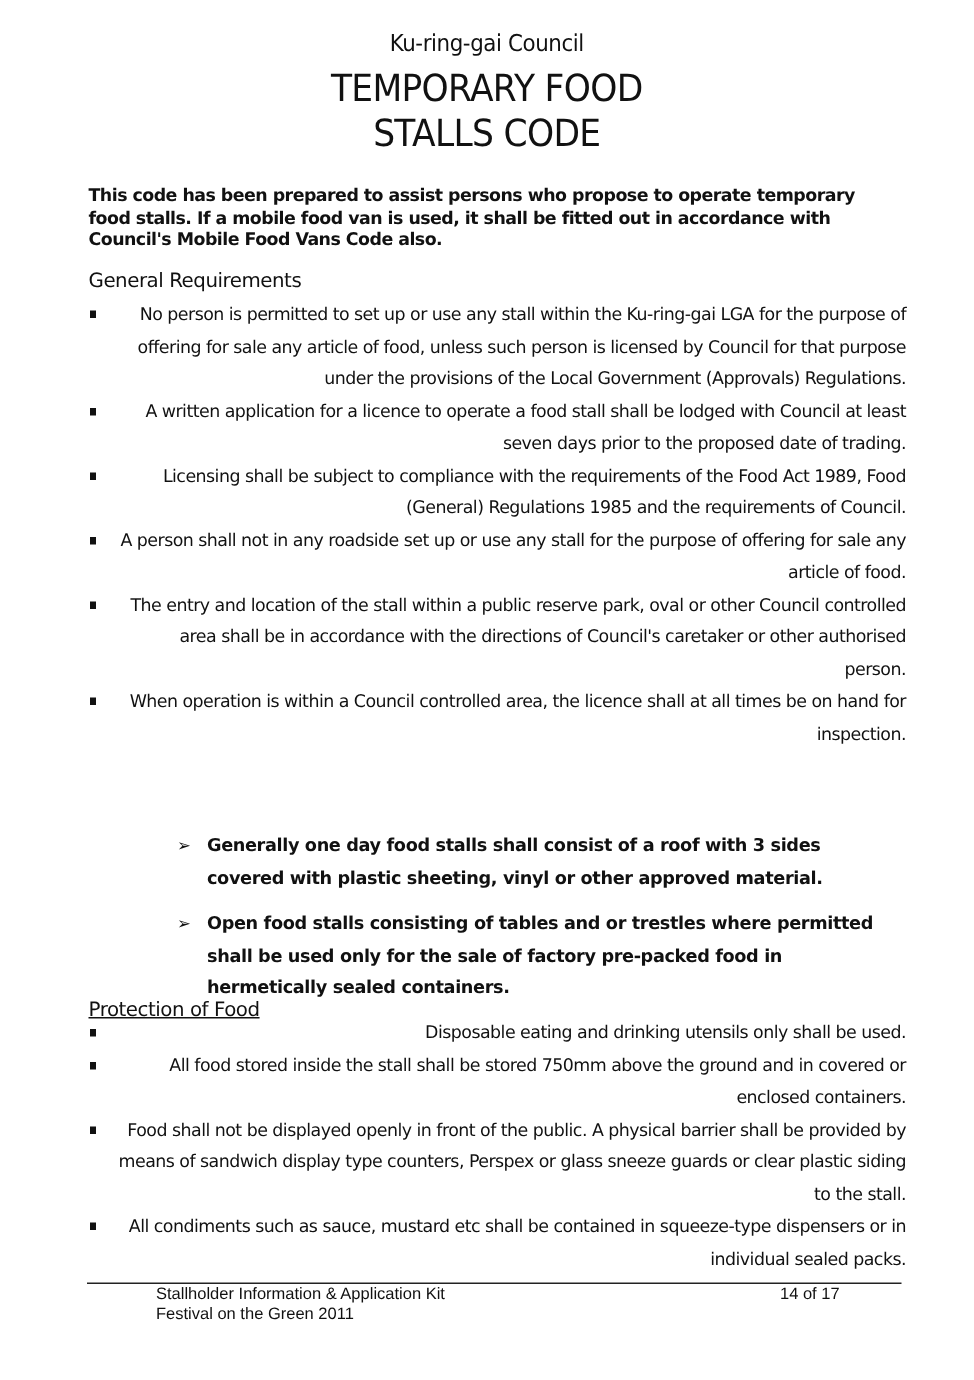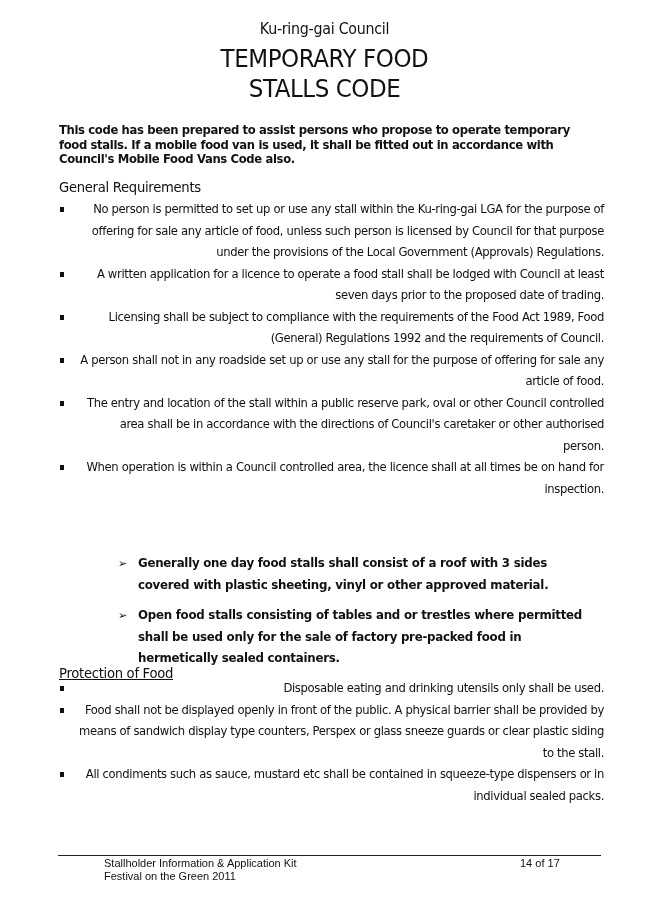--- a/index.html
+++ b/index.html
@@ -59,35 +59,36 @@
   <div>STALLS CODE</div>
 </div>
 
 <div class="intro">This code has been prepared to assist persons who propose to operate temporary food stalls. If a mobile food van is used, it shall be fitted out in accordance with Council's Mobile Food Vans Code also.</div>
 
 <div class="h" style="top:180px;">General Requirements</div>
 
 <ul class="list" style="top:199px;">
   <li><span class="b"></span><span>No person is permitted to set up or use any stall within the Ku-ring-gai LGA for the purpose of offering for sale any article of food, unless such person is licensed by Council for that purpose under the provisions of the Local Government (Approvals) Regulations.</span></li>
   <li><span class="b"></span><span>A written application for a licence to operate a food stall shall be lodged with Council at least seven days prior to the proposed date of trading.</span></li>
-  <li><span class="b"></span><span>Licensing shall be subject to compliance with the requirements of the Food Act 1989, Food (General) Regulations 1992 and the requirements of Council.</span></li>
+  <li><span class="b"></span><span>Licensing shall be subject to compliance with the requirements of the Food Act 1989, Food (General) Regulations 1985 and the requirements of Council.</span></li>
   <li><span class="b"></span><span>A person shall not in any roadside set up or use any stall for the purpose of offering for sale any article of food.</span></li>
   <li><span class="b"></span><span>The entry and location of the stall within a public reserve park, oval or other Council controlled area shall be in accordance with the directions of Council's caretaker or other authorised person.</span></li>
   <li><span class="b"></span><span>When operation is within a Council controlled area, the licence shall at all times be on hand for inspection.</span></li>
 </ul>
 
 <ul class="sub" style="top:553px;">
   <li><span class="arr">➢</span><span>Generally one day food stalls shall consist of a roof with 3 sides covered with plastic sheeting, vinyl or other approved material.</span></li>
   <li><span class="arr">➢</span><span>Open food stalls consisting of tables and or trestles where permitted shall be used only for the sale of factory pre-packed food in hermetically sealed containers.</span></li>
 </ul>
 
 <div class="h" style="top:666px;text-decoration:underline;">Protection of Food</div>
 
 <ul class="list" style="top:678px;">
   <li><span class="b"></span><span>Disposable eating and drinking utensils only shall be used.</span></li>
+  <li><span class="b"></span><span>All food stored inside the stall shall be stored 750mm above the ground and in covered or enclosed containers.</span></li>
   <li><span class="b"></span><span>Food shall not be displayed openly in front of the public. A physical barrier shall be provided by means of sandwich display type counters, Perspex or glass sneeze guards or clear plastic siding to the stall.</span></li>
   <li><span class="b"></span><span>All condiments such as sauce, mustard etc shall be contained in squeeze-type dispensers or in individual sealed packs.</span></li>
 </ul>
 
 <div class="footer-rule"></div>
 <div class="footer">
   <div>Stallholder Information &amp; Application Kit</div>
   <div>Festival on the Green 2011</div>
   <div class="page">14 of 17</div>
 </div>

